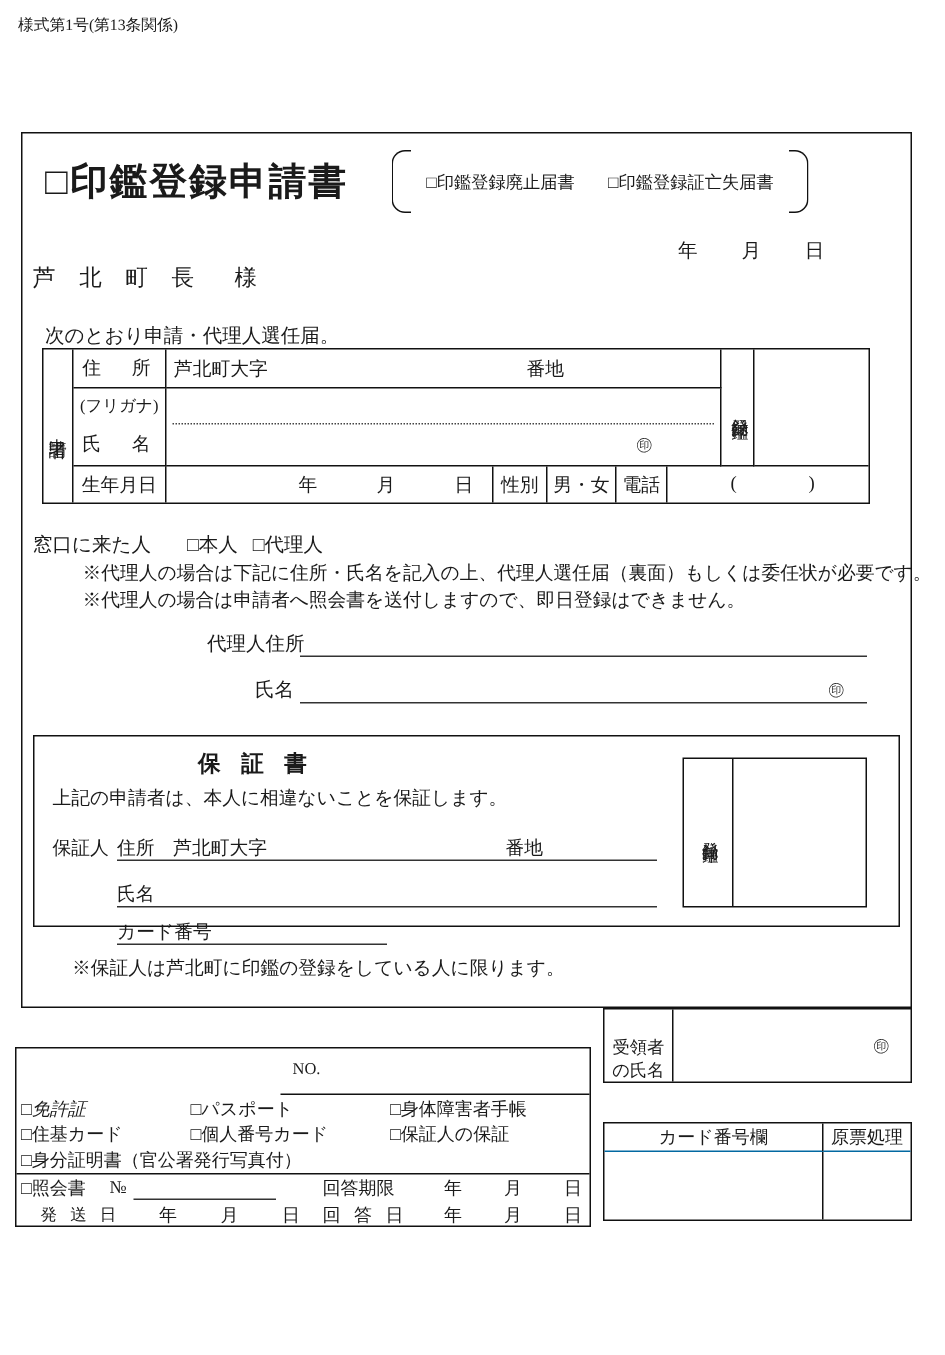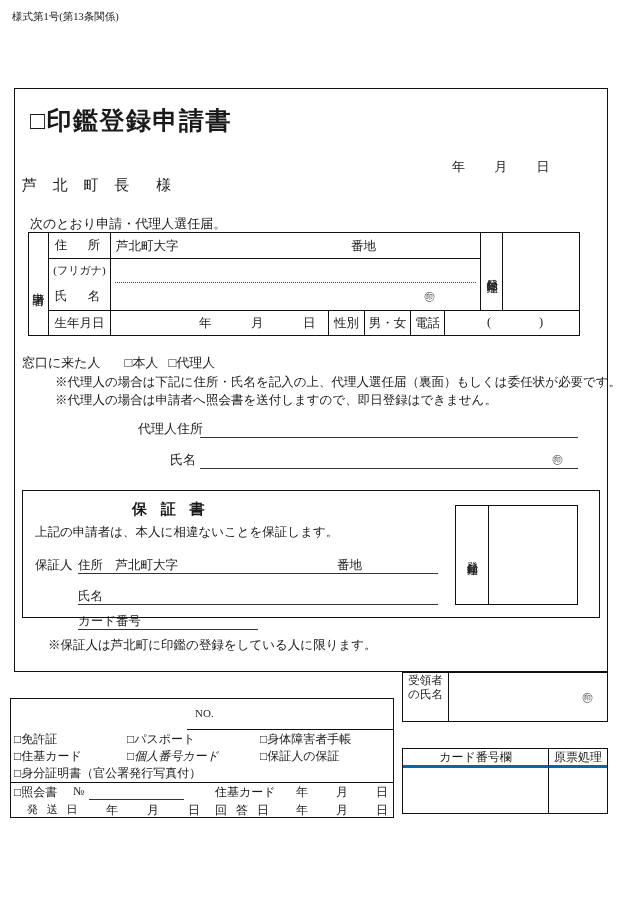--- a/index.html
+++ b/index.html
@@ -227,42 +227,42 @@
   .recv-box .lbl {
     position: absolute;
     left: 0; top: 0; bottom: 0;
     width: 46px;
     border-right: 1.5px solid #111;
     box-sizing: border-box;
     font-size: 11.5px;
     line-height: 1.25;
     text-align: center;
     display: flex;
-    align-items: flex-start;
+    align-items: flex-end;
     justify-content: center;
   }
   .recv-box .seal {
     position: absolute;
     right: 14px; top: 50%;
     transform: translateY(-50%);
     font-size: 11px;
   }
 
   
   .card-table {
     left: 402px; top: 748px;
     width: 206px; height: 66px;
     border: 1px solid #111;
     box-sizing: border-box;
     font-size: 12px;
   }
   .card-table .hdr {
     position: absolute;
     top: 0; height: 19px;
-    border-bottom: 3px solid #0369a1;
+    border-bottom: 1px solid #0369a1;
     box-sizing: border-box;
   }
   .card-table .hdr-a { left: 0; width: 146px; border-right: 1px solid #111; }
   .card-table .hdr-b { left: 146px; right: 0; }
   .card-table .bdy-a {
     position: absolute;
     left: 0; width: 146px; top: 19px; bottom: 0;
     border-right: 1px solid #111;
     box-sizing: border-box;
   }
@@ -271,20 +271,28 @@
 <body>
 
 <div class="page">
 
   <div class="abs form-no">様式第1号(第13条関係)</div>
 
   <div class="abs outer-frame"></div>
 
   <div class="abs title">□印鑑登録申請書</div>
 
+  <div class="abs bracket-box">
+    <div class="bk bk-l"></div>
+    <div class="bk bk-r"></div>
+    <div class="bk-inner">
+      <span>□印鑑登録廃止届書</span>
+      <span>□印鑑登録証亡失届書</span>
+    </div>
+  </div>
 
   <div class="abs date-line">
     <span>年</span>
     <span>月</span>
     <span>日</span>
   </div>
 
   <div class="abs addressee">芦 北 町 長　様</div>
 
   <div class="abs intro">次のとおり申請・代理人選任届。</div>
@@ -390,39 +398,39 @@
   </div>
 
   <div class="abs admin-table">
 
     <div class="cell ln-b" style="left:176px;right:0;top:0;height:31px;">
       <span class="abs" style="left:8px;top:8px;font-size:11px;">NO.</span>
     </div>
 
     <div class="cell ln-b" style="left:0;right:0;top:31px;height:53px;">
       <div class="abs chk-row" style="left:3px;top:1px;font-size:12px;">
-        <span style="display:inline-block;width:110px;">□免許証</span>
+        <span style="display:inline-block;width:110px;font-style:italic;">□免許証</span>
         <span style="display:inline-block;width:130px;">□パスポート</span>
         <span>□身体障害者手帳</span>
       </div>
       <div class="abs chk-row" style="left:3px;top:18px;font-size:12px;">
         <span style="display:inline-block;width:110px;">□住基カード</span>
-        <span style="display:inline-block;width:130px;font-style:italic;">□個人番号カード</span>
+        <span style="display:inline-block;width:130px;">□個人番号カード</span>
         <span>□保証人の保証</span>
       </div>
       <div class="abs chk-row" style="left:3px;top:35px;font-size:12px;">
         <span>□身分証明書（官公署発行写真付）</span>
       </div>
     </div>
 
     <div class="cell" style="left:0;right:0;top:84px;bottom:0;">
       <span class="abs" style="left:3px;top:1px;font-size:12px;">□照会書</span>
       <span class="abs" style="left:62px;top:1px;font-size:12px;">№</span>
       <span class="abs ruled" style="left:78px;top:16px;width:95px;"></span>
-      <span class="abs" style="left:204px;top:1px;font-size:12px;">住基カード</span>
+      <span class="abs" style="left:204px;top:1px;font-size:12px;">回答期限</span>
       <span class="abs" style="left:285px;top:1px;font-size:12px;">年</span>
       <span class="abs" style="left:325px;top:1px;font-size:12px;">月</span>
       <span class="abs" style="left:365px;top:1px;font-size:12px;">日</span>
 
       <span class="abs" style="left:16px;top:19px;font-size:11px;letter-spacing:3px;">発 送 日</span>
       <span class="abs" style="left:95px;top:19px;font-size:12px;">年</span>
       <span class="abs" style="left:136px;top:19px;font-size:12px;">月</span>
       <span class="abs" style="left:177px;top:19px;font-size:12px;">日</span>
       <span class="abs" style="left:204px;top:19px;font-size:12px;letter-spacing:3px;">回 答 日</span>
       <span class="abs" style="left:285px;top:19px;font-size:12px;">年</span>

